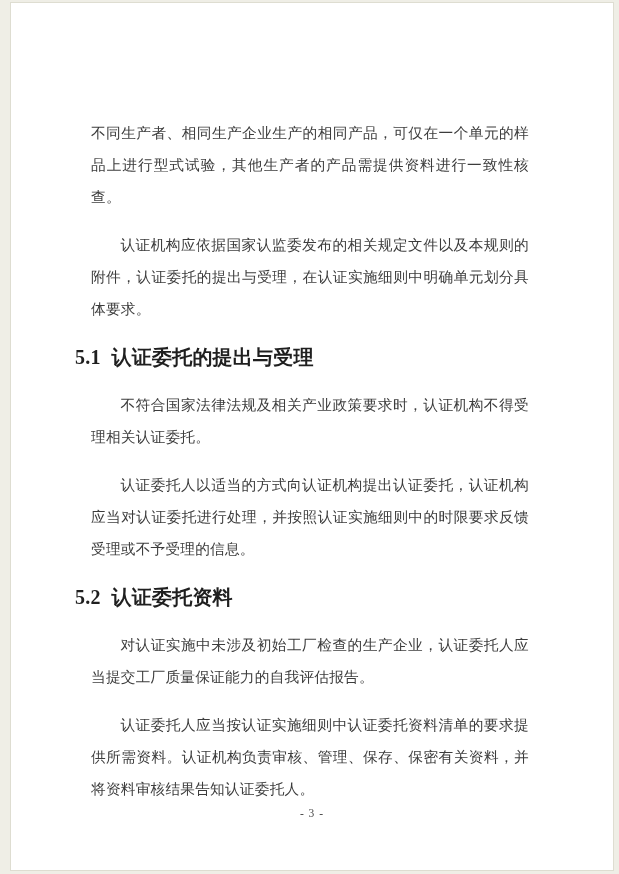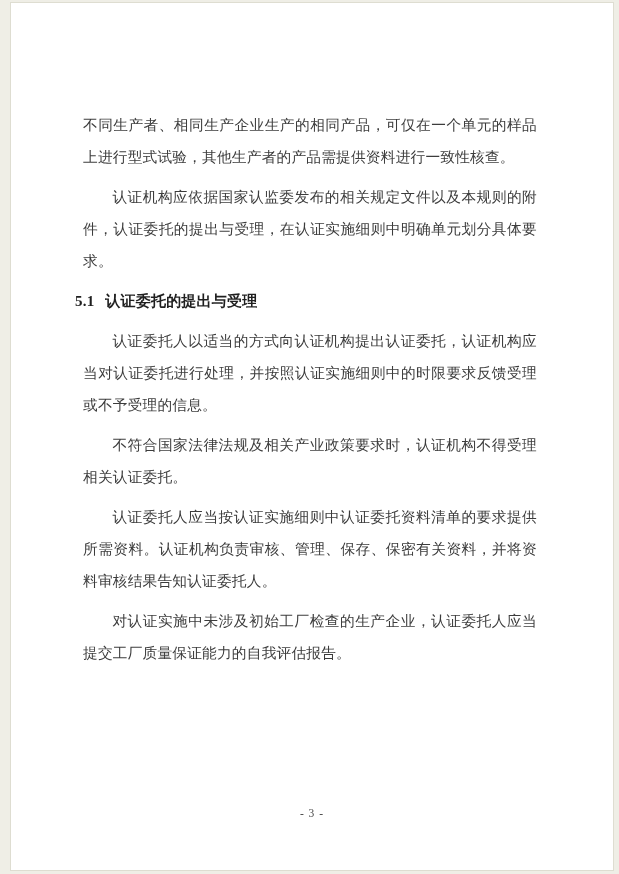--- a/index.html
+++ b/index.html
@@ -30,37 +30,37 @@
     top: 98px;
     width: 470px;
     font-size: 14.7px;
     line-height: 32px;
     color: #3c3c3c;
     text-align: justify;
     text-justify: inter-ideograph;
     letter-spacing: 0.2px;
   }
   .para {
-    margin: 8px;
+    margin: 16px;
   }
   .para.indent {
     text-indent: 2em;
   }
   .heading-l1 {
     margin-top: 23px;
     line-height: 32px;
     font-size: 15.5px;
     font-weight: bold;
     color: #1f1f1f;
     text-align: left;
   }
   .heading-l2 {
     margin-top: 0;
     line-height: 32px;
-    font-size: 15px;
+    font-size: 20px;
     font-weight: bold;
     color: #1f1f1f;
     text-align: left;
   }
   .heading-num {
     margin-right: 11px;
   }
   .footer {
     position: absolute;
     left: 0;
@@ -81,29 +81,32 @@
 
     <p class="para">不同生产者、相同生产企业生产的相同产品，可仅在一个单元的样品上进行型式试验，其他生产者的产品需提供资料进行一致性核查。</p>
 
     <p class="para indent">认证机构应依据国家认监委发布的相关规定文件以及本规则的附件，认证委托的提出与受理，在认证实施细则中明确单元划分具体要求。</p>
 
 
     <div class="heading-l2">
       <span class="heading-num">5.1</span><span>认证委托的提出与受理</span>
     </div>
 
+    <p class="para indent">不符合国家法律法规及相关产业政策要求时，认证机构不得受理相关认证委托。</p>
+
     <p class="para indent">认证委托人以适当的方式向认证机构提出认证委托，认证机构应当对认证委托进行处理，并按照认证实施细则中的时限要求反馈受理或不予受理的信息。</p>
 
-    <p class="para indent">不符合国家法律法规及相关产业政策要求时，认证机构不得受理相关认证委托。</p>
+    <div class="heading-l2">
+      <span class="heading-num">5.2</span><span>认证委托资料</span>
+    </div>
 
 
+    <p class="para indent">对认证实施中未涉及初始工厂检查的生产企业，认证委托人应当提交工厂质量保证能力的自我评估报告。</p>
 
     <p class="para indent">认证委托人应当按认证实施细则中认证委托资料清单的要求提供所需资料。认证机构负责审核、管理、保存、保密有关资料，并将资料审核结果告知认证委托人。</p>
-
-    <p class="para indent">对认证实施中未涉及初始工厂检查的生产企业，认证委托人应当提交工厂质量保证能力的自我评估报告。</p>
 
   </div>
 
   <div class="footer">
     <span>- 3 -</span>
   </div>
 
 </div>
 
 </body></html>

